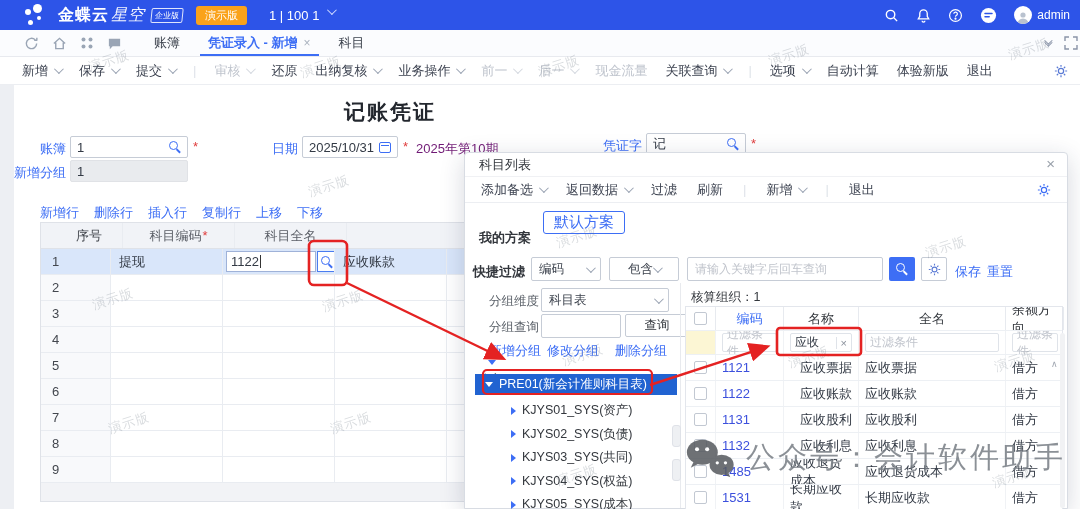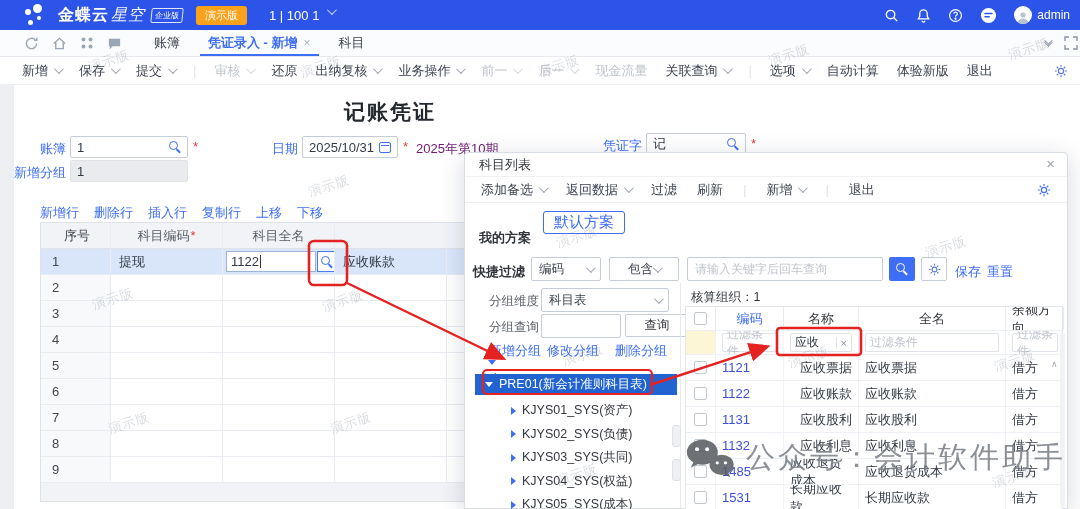--- a/index.html
+++ b/index.html
@@ -80,21 +80,21 @@
   
   .grid{position:absolute;left:40px;top:222px;width:1008px;border:1px solid #dfe2e8;font-size:13px;}
   .g-row{display:flex;height:26px;border-bottom:1px solid #e9ecf1;background:#fff;}
   .g-head{background:var(--headbg);color:#5a5e66;border-bottom:1px solid #dfe2e8;}
   .g-cell{border-right:1px solid #e9ecf1;display:flex;align-items:center;padding:0 8px;overflow:hidden;position:relative;}
   .g-head .g-cell{justify-content:center;}
   .c0{width:70px;flex:0 0 auto;}
   .c1,.c2,.c3{width:112px;flex:0 0 auto;}
   .c4{flex:1;border-right:none;}
   .g-row .c0{background:#f8f9fb;padding-left:11px;color:#43474e;}
-  .g-head .c0{background:var(--headbg);}
+  .g-head .c0{background:var(--headbg);margin-left:12px;}
   .g-row.sel{background:var(--rowsel);}
   .g-row.sel .c0{background:var(--rowsel);}
   .g-foot{height:18px;background:#f2f3f6;}
   .edit-box{position:absolute;left:3px;top:2px;width:90px;height:21px;background:#fff;
             border:1px solid #9fb2d8;display:flex;align-items:center;padding:0 4px;font-size:13px;}
   .caret-line{width:1px;height:13px;background:#333;margin-left:1px;}
   .mag-btn{position:absolute;left:94px;top:2px;width:20px;height:21px;background:#fff;
            border:1.5px solid #4a7cf0;display:flex;align-items:center;justify-content:center;cursor:pointer;}
   
   .dialog{position:absolute;left:464px;top:152px;width:604px;height:357px;background:#fff;

